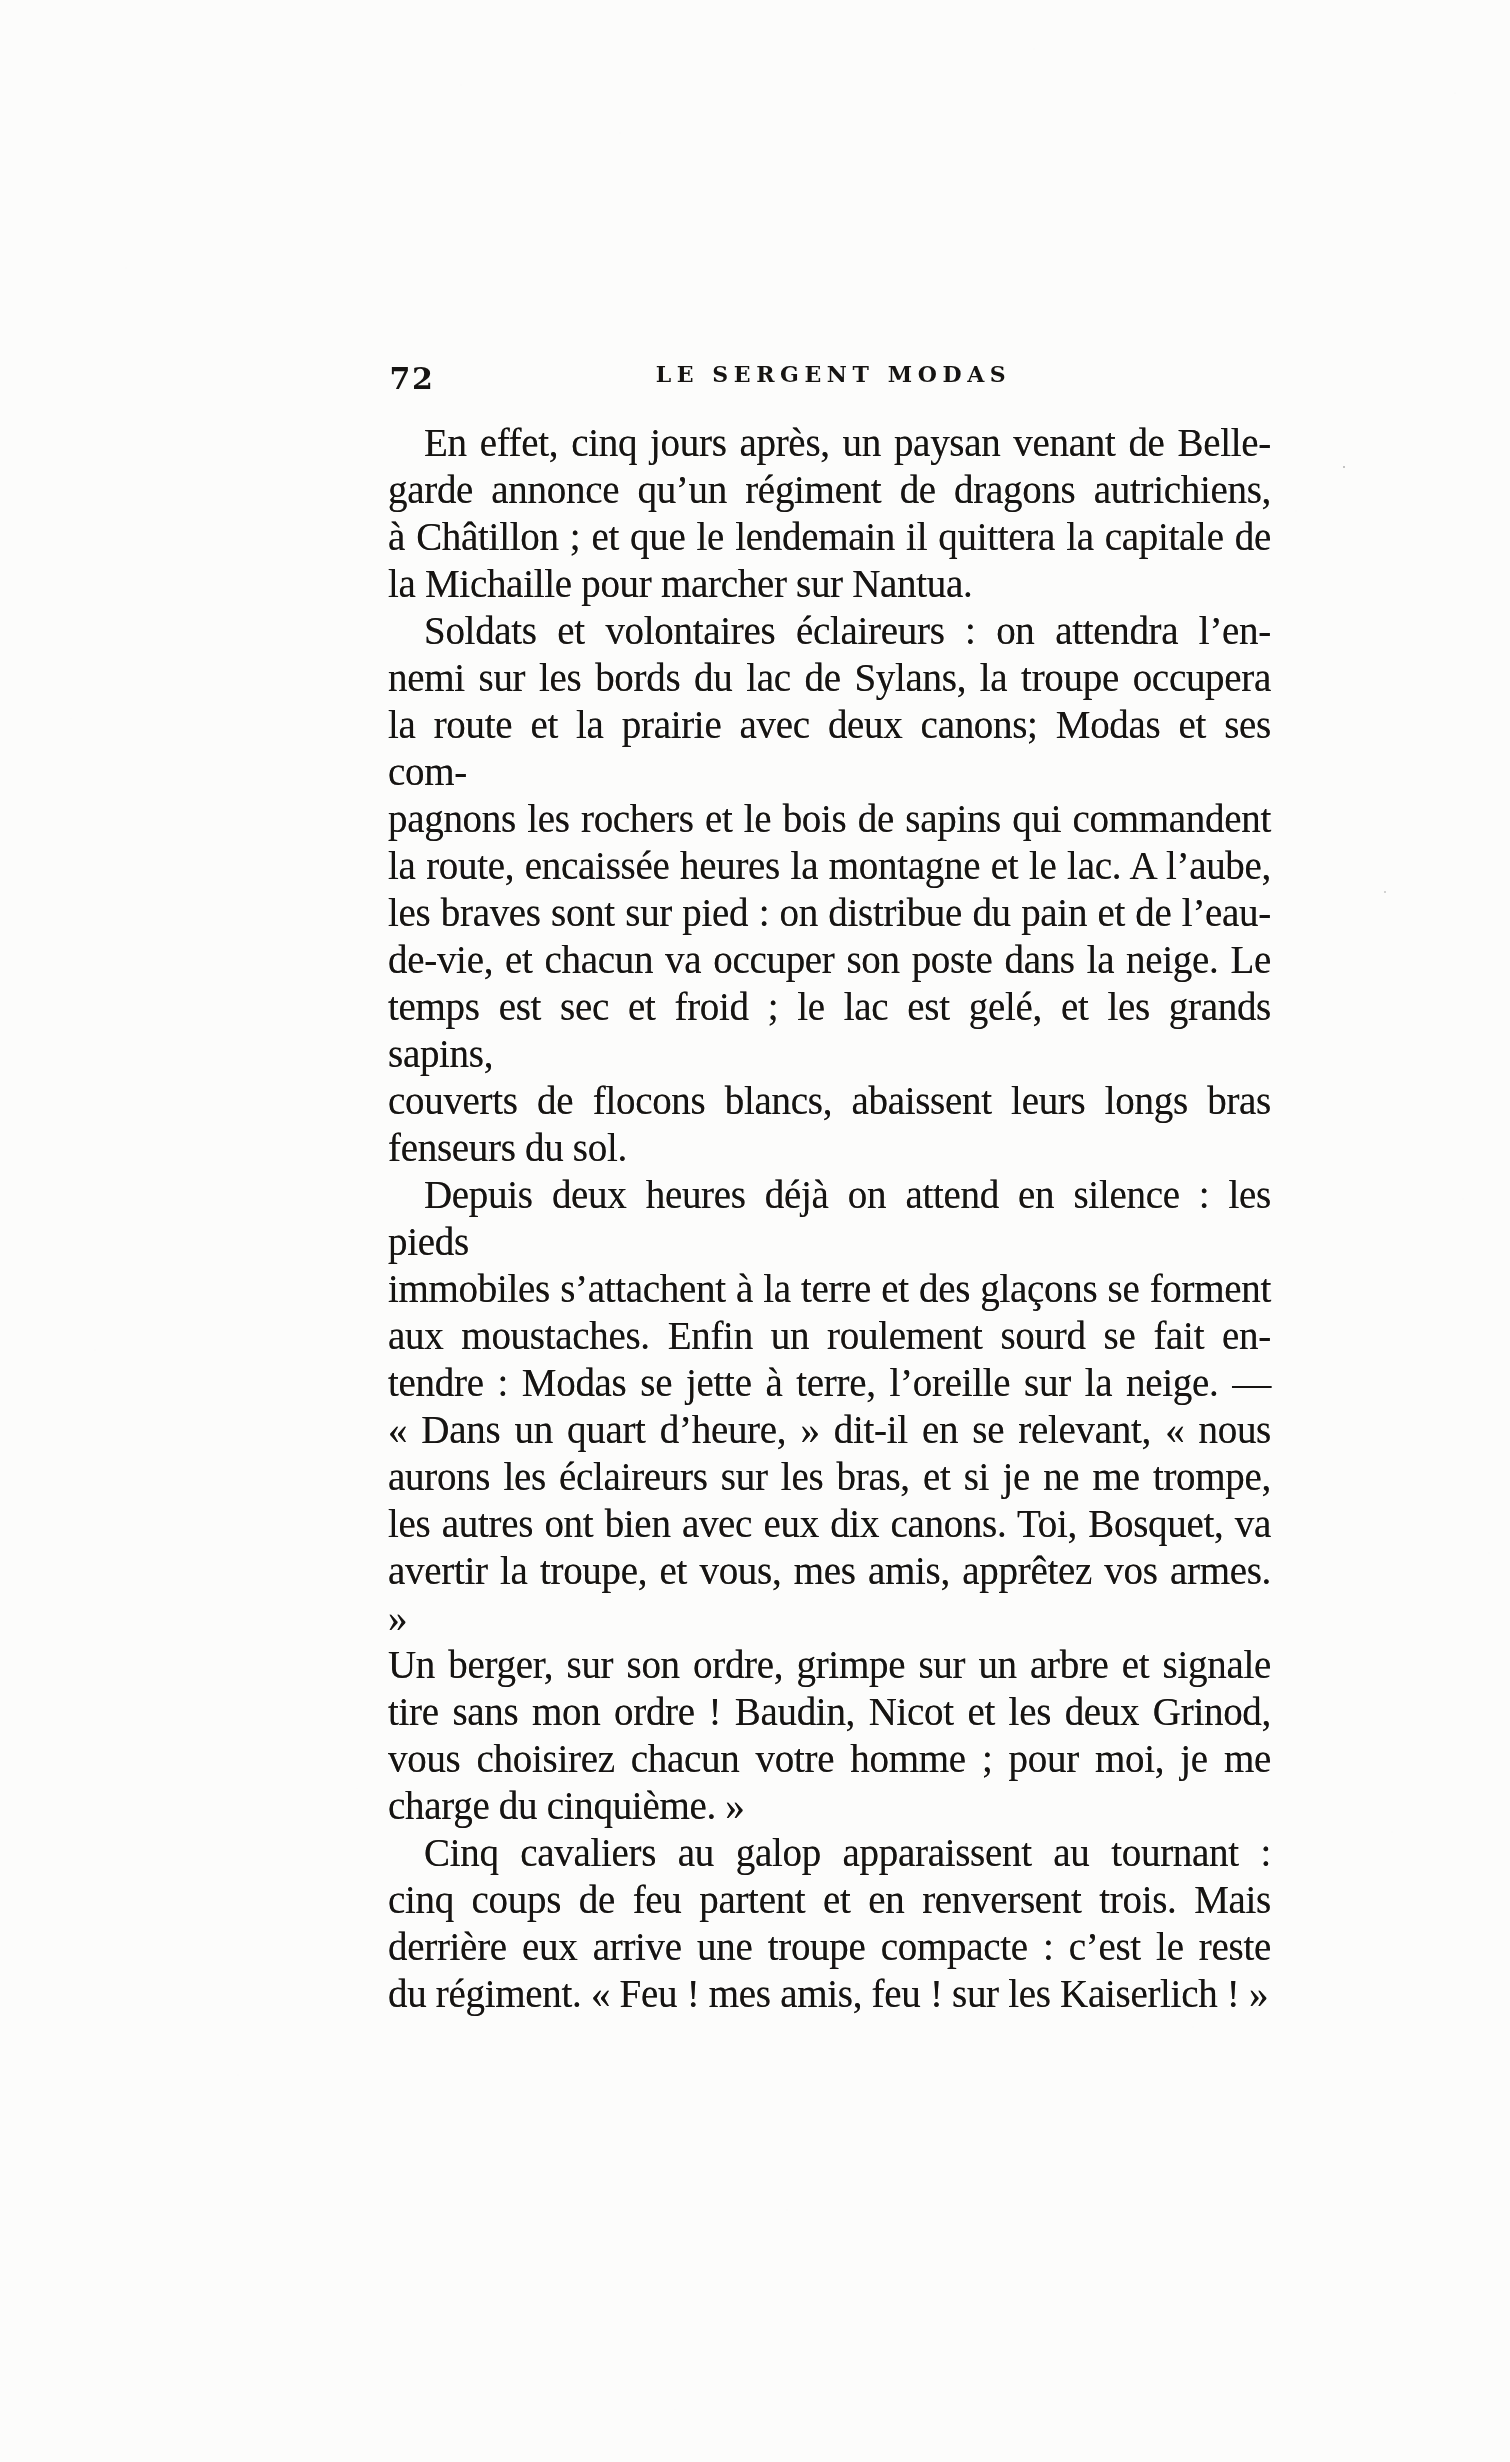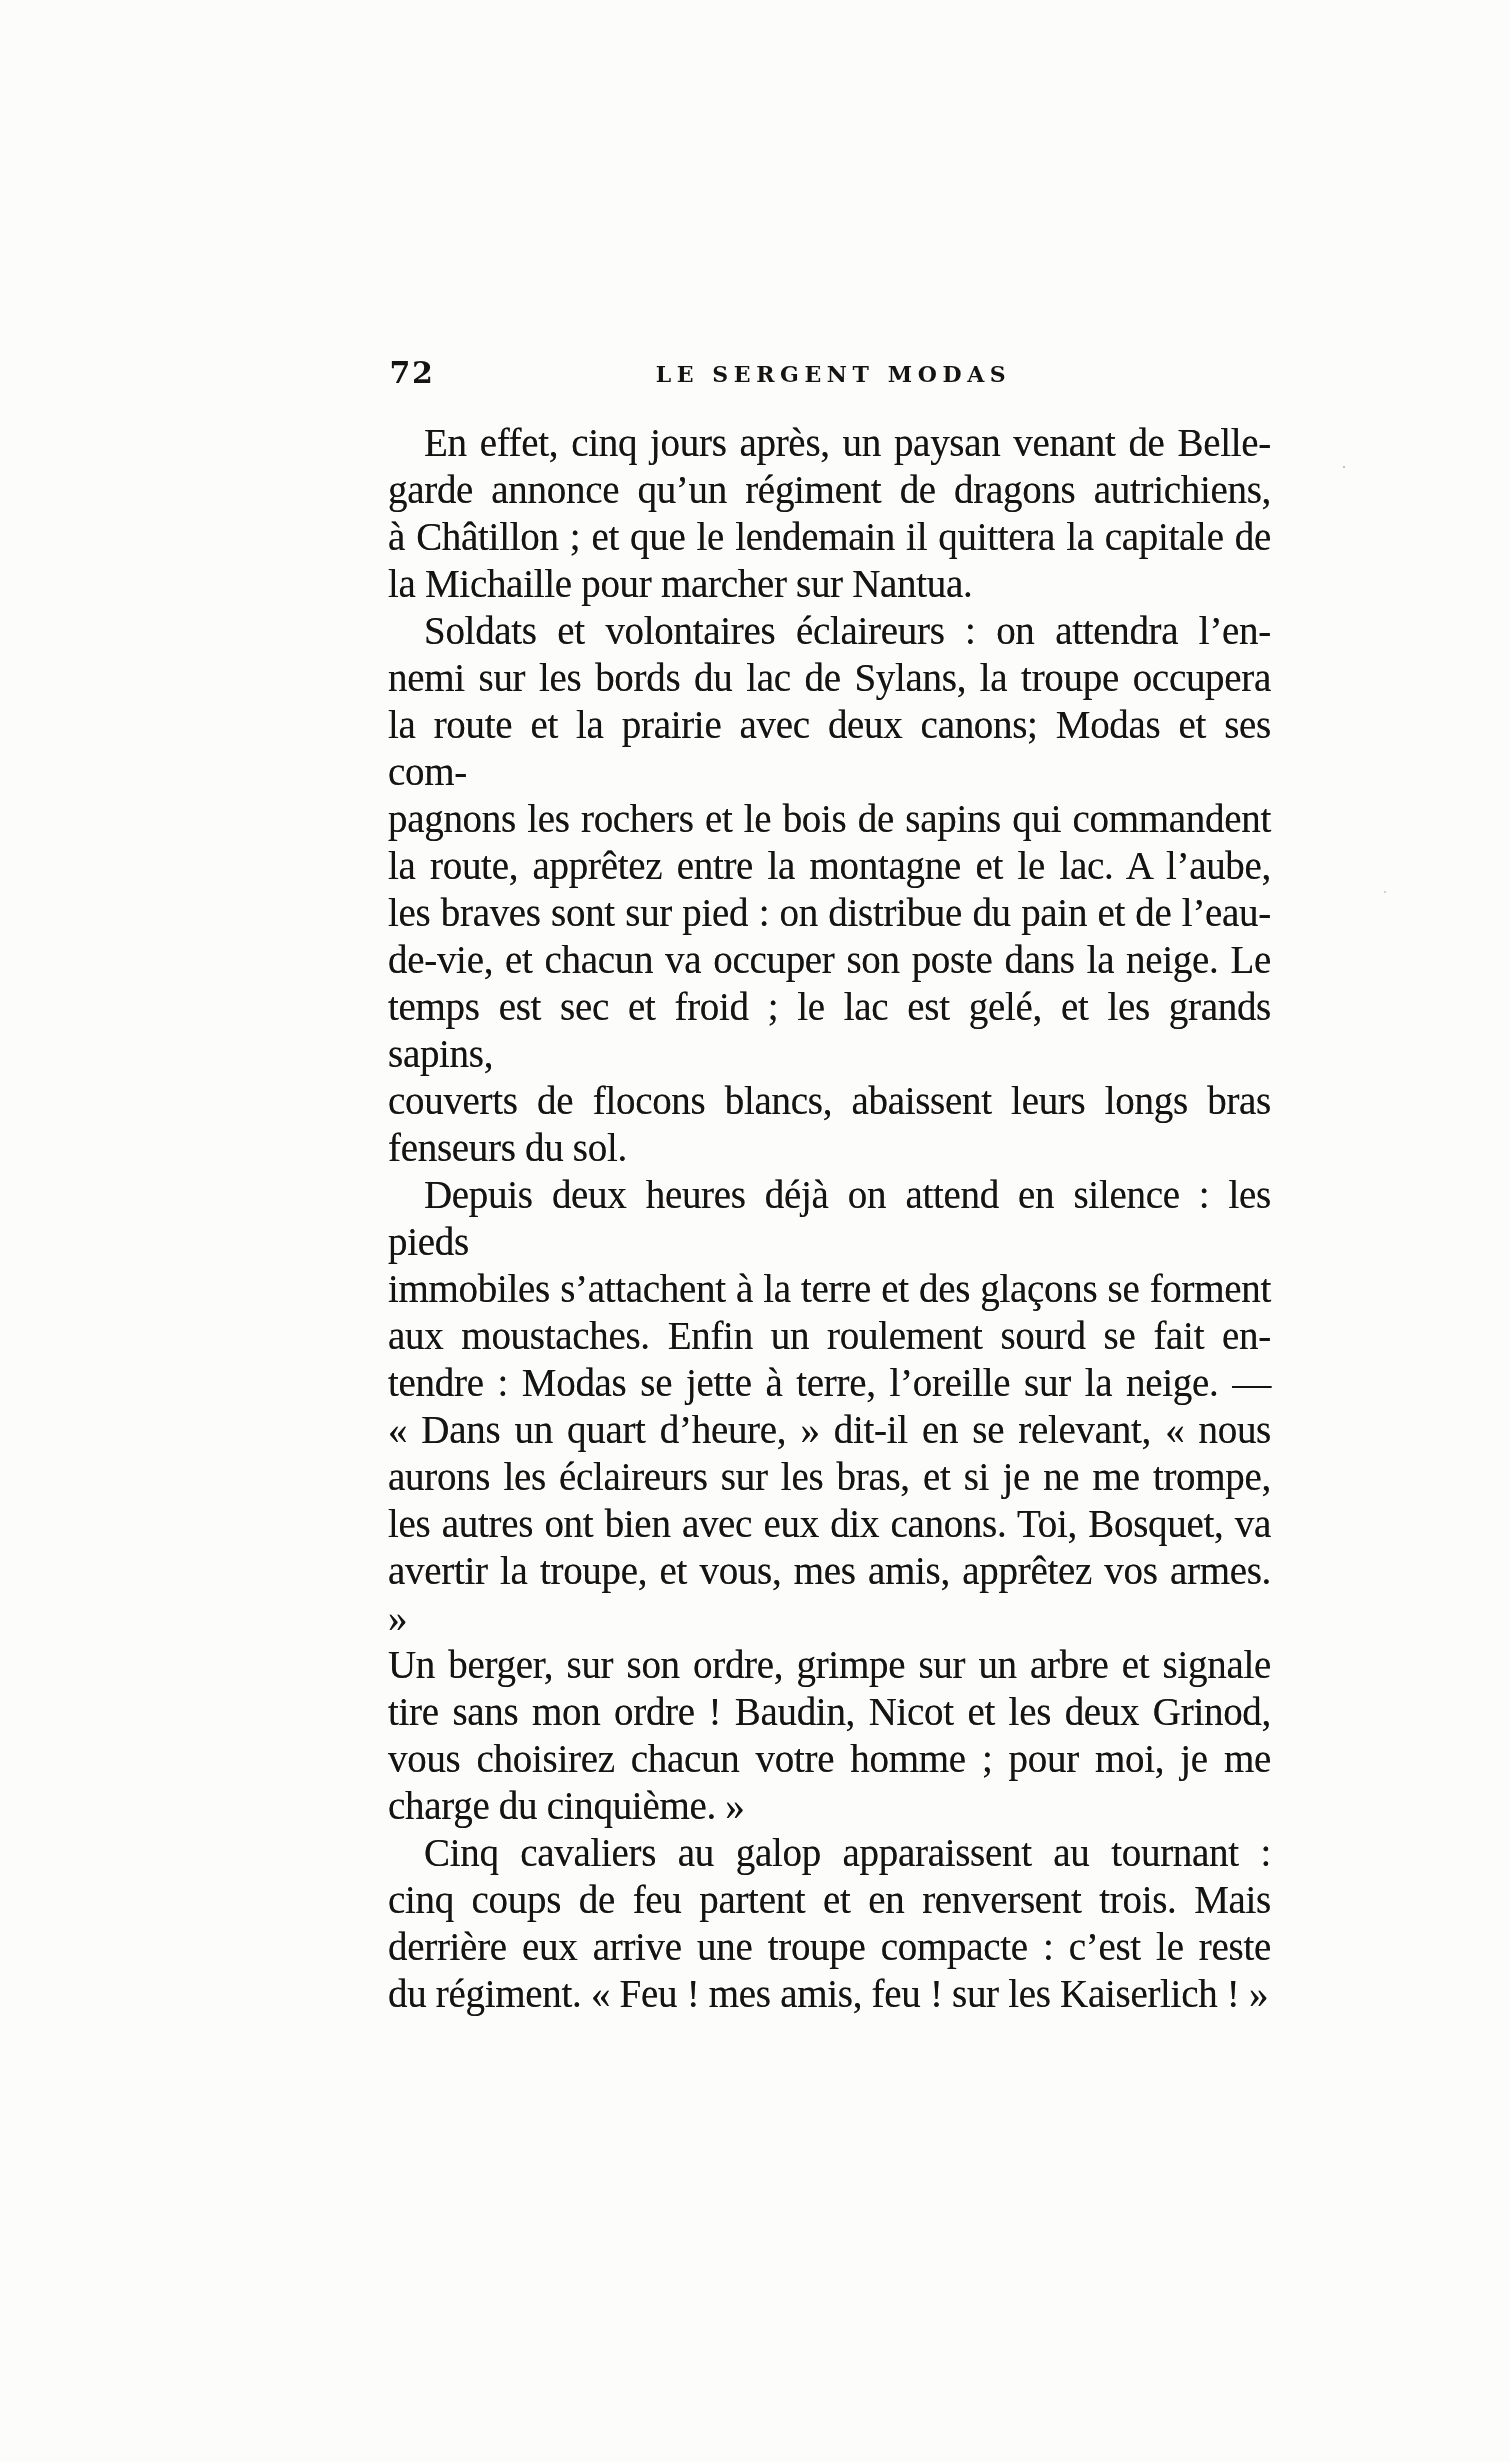--- a/index.html
+++ b/index.html
@@ -50,21 +50,21 @@
   .running-head {
     position: absolute;
     top: 355px;
     left: 388px;
     width: 883px;
     height: 43px;
   }
   .page-num {
     position: absolute;
     left: 1.6px;
-    top: 0;
+    top: 6px;
     font-family: "DejaVu Serif", "Liberation Serif", serif;
     font-weight: 700;
     font-size: 30px;
     letter-spacing: 1.6px;
   }
   .head-title {
     position: absolute;
     left: 8px;
     right: 0;
     top: 6.4px;
@@ -113,21 +113,21 @@
         <div class="line first">En effet, cinq jours après, un paysan venant de Belle-</div>
         <div class="line">garde annonce qu’un régiment de dragons autrichiens,</div>
         <div class="line">à Châtillon ; et que le lendemain il quittera la capitale de</div>
         <div class="line last">la Michaille pour marcher sur Nantua.</div>
       </div>
       <div class="para">
         <div class="line first">Soldats et volontaires éclaireurs : on attendra l’en-</div>
         <div class="line">nemi sur les bords du lac de Sylans, la troupe occupera</div>
         <div class="line">la route et la prairie avec deux canons; Modas et ses com-</div>
         <div class="line">pagnons les rochers et le bois de sapins qui commandent</div>
-        <div class="line">la route, apprêtez entre la montagne et le lac. A l’aube,</div>
+        <div class="line">la route, encaissée heures la montagne et le lac. A l’aube,</div>
         <div class="line">les braves sont sur pied : on distribue du pain et de l’eau-</div>
         <div class="line">de-vie, et chacun va occuper son poste dans la neige. Le</div>
         <div class="line">temps est sec et froid ; le lac est gelé, et les grands sapins,</div>
         <div class="line">couverts de flocons blancs, abaissent leurs longs bras</div>
         <div class="line last">fenseurs du sol.</div>
       </div>
       <div class="para">
         <div class="line first">Depuis deux heures déjà on attend en silence : les pieds</div>
         <div class="line">immobiles s’attachent à la terre et des glaçons se forment</div>
         <div class="line">aux moustaches. Enfin un roulement sourd se fait en-</div>

